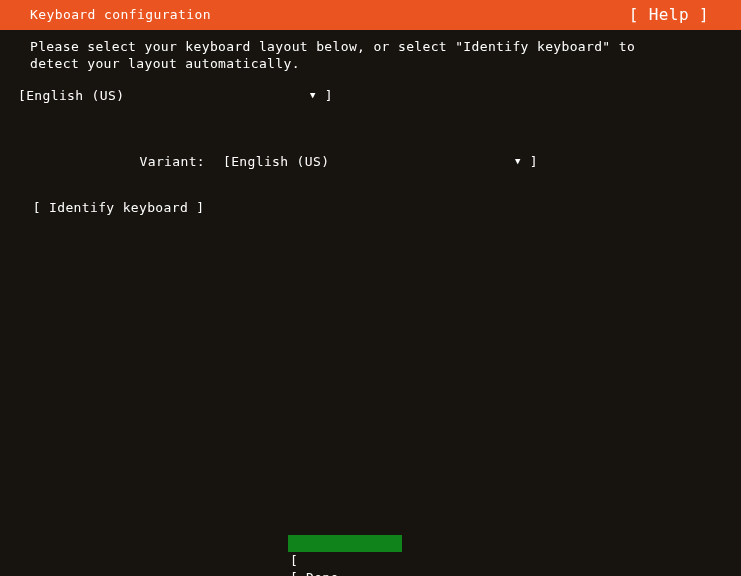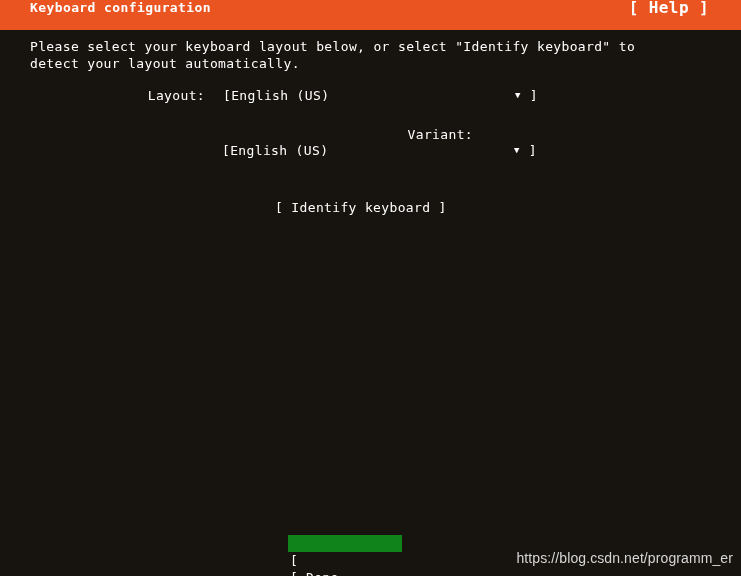--- a/index.html
+++ b/index.html
@@ -20,24 +20,24 @@
 
   
   .header {
     position: absolute;
     top: 0; left: 0;
     width: 741px;
     height: 30px;
     background: #e95420;
     color: #ffffff;
     display: flex;
+    align-items: center;
     justify-content: space-between;
     box-sizing: border-box;
     padding: 0 32px 0 30px;
-    font-weight: bold;
   }
   .header-title {
     font-size: 13px;
     letter-spacing: 0.4px;
     white-space: pre;
   }
   .header-help {
     font-size: 16px;
     letter-spacing: 0.4px;
     white-space: pre;
@@ -68,21 +68,21 @@
     position: absolute;
     left: 0;
     width: 741px;
     height: 16px;
     display: flex;
     align-items: center;
     white-space: pre;
     letter-spacing: 0.35px;
   }
   #row-layout  { top: 58px; }
-  #row-variant { top: 97px; flex-direction: column; }
+  #row-variant { top: 124px; }
 
   .field-label {
     width: 205px;
     text-align: right;
     padding-right: 0;
     white-space: pre;
   }
   .field-control {
     margin-left: 18px;
     width: 315px;
@@ -104,21 +104,21 @@
     margin-right: 9px;
     position: relative;
     top: -1px;
   }
 
   .identify-row {
     position: absolute;
     top: 154px;
     left: 0;
     width: 741px;
-    text-align: center;
+    text-align: left;
     white-space: pre;
     letter-spacing: 0.35px;
   }
   .identify-btn {
     display: inline-block;
     white-space: pre;
     padding-right: 52px;
   }
 
   
@@ -170,21 +170,20 @@
   <div class="header-title">Keyboard configuration</div>
   <div class="header-help">[ Help ]</div>
 </div>
 
 <div class="screen">
 
   <div class="intro">Please select your keyboard layout below, or select "Identify keyboard" to
 detect your layout automatically.</div>
 
   <div class="form-row" id="row-layout">
-    <span class="field-label">Layout:</span>
     <span class="field-control">
       <span class="bracket-open">[</span>
       <span class="field-value">English (US)</span>
       <span class="caret-icon">▼</span>
       <span class="bracket-close">]</span>
     </span>
   </div>
 
   <div class="form-row" id="row-variant">
     <span class="field-label">Variant:</span>
@@ -206,15 +205,14 @@
       <span class="nb-t">Done</span>
       
     </div>
     <div class="nav-btn normal">
       <span class="nb-l">[</span>
       
       
     </div>
   </div>
 
-  <div class="watermark">https://blog.csdn.net/programm_er</div>
 
 </div>
 
 </body></html>

